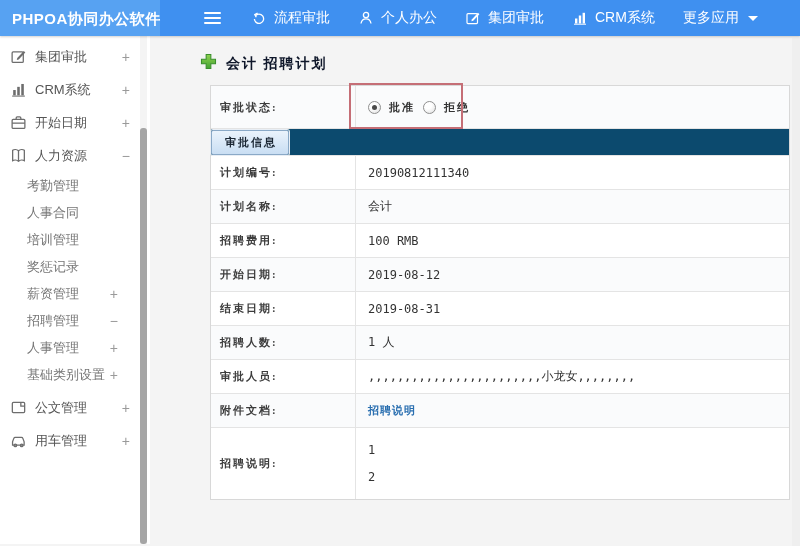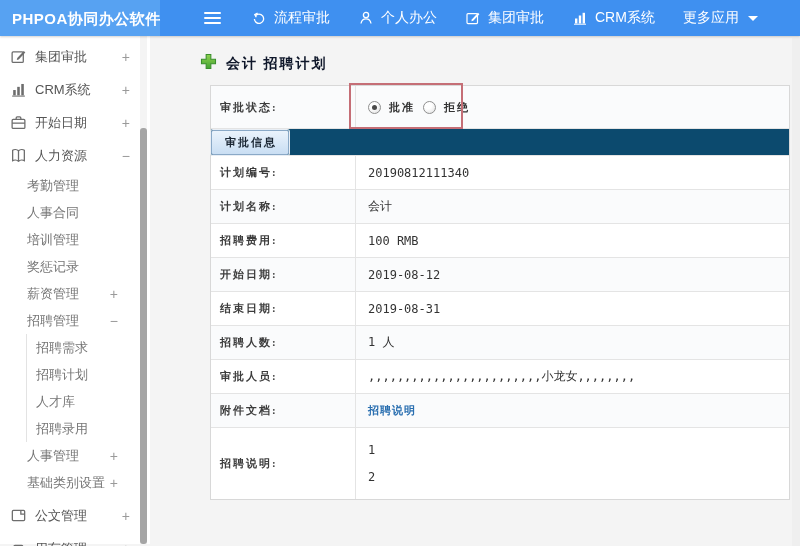--- a/index.html
+++ b/index.html
@@ -206,34 +206,20 @@
     </div>
     <div class="s2">
       <span>薪资管理</span>
       <span class="stoggle t2">+</span>
     </div>
     <div class="s2">
       <span>招聘管理</span>
       <span class="stoggle t2">−</span>
     </div>
 
-    <div class="group3">
-      <div class="s3">
-        <span>招聘需求</span>
-      </div>
-      <div class="s3">
-        <span>招聘计划</span>
-      </div>
-      <div class="s3">
-        <span>人才库</span>
-      </div>
-      <div class="s3">
-        <span>招聘录用</span>
-      </div>
-    </div>
 
     <div class="s2">
       <span>人事管理</span>
       <span class="stoggle t2">+</span>
     </div>
     <div class="s2">
       <span>基础类别设置</span>
       <span class="stoggle t2">+</span>
     </div>
 

